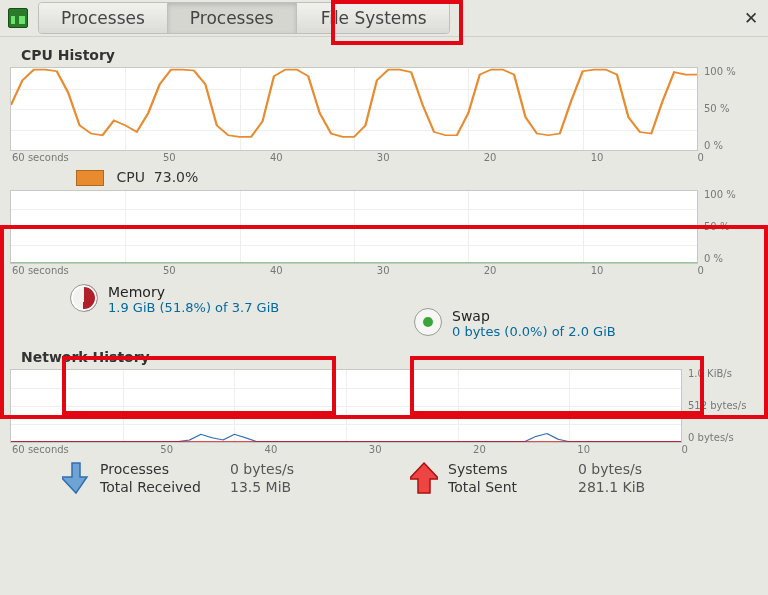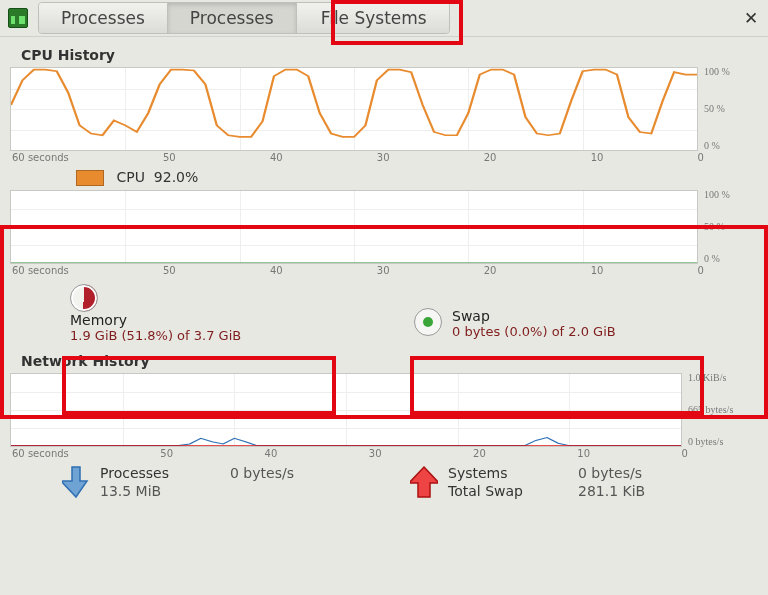--- a/index.html
+++ b/index.html
@@ -50,21 +50,21 @@
   .close-x {
     width: 18px; font-size: 17px; color:#333; cursor:pointer; text-align:center;
   }
   .section {
     padding: 4px 10px 0 10px;
   }
   .section-title {
     font-weight: bold; font-size: 14px; color:#333; margin: 6px 0 4px 11px;
   }
   .chart-wrap {
-    display: flex; align-items: stretch; font-family: Liberation Serif, serif;
+    display: flex; align-items: stretch;
   }
   .chart {
     flex: 1; height: 82px;
     background: #fff;
     border: 1px solid #c8c8c4;
     position: relative;
     overflow: hidden;
   }
   .chart.short { height: 72px; }
   .chart .grid-h { position:absolute; left:0; right:0; height:1px; background:#eee;}
@@ -85,21 +85,21 @@
   .legend-row { padding: 6px 0 0 66px; font-size:14px; color:#333;}
   .legend-row2 { display:flex; padding: 8px 0 0 60px; }
   .pie {
     width:26px;height:26px;border-radius:50%;border:1px solid #999;
     background:#f6f6f4; position:relative; margin-right:10px; flex:none;
   }
   .pie.mem { background: conic-gradient(#b1202a 0 51.8%, #f2f2ef 0); box-shadow: inset 0 0 0 2px #fff;}
   .pie.swap::after{content:"";position:absolute;inset:8px;border-radius:50%;background:#3aa63a;}
   .pair { flex:1; min-width: 300px;}
   .pair .lbl{font-size:14px;color:#222;}
-  .pair .val{font-size:13px;color:#7f1d1d;}
+  .pair .val{font-size:13px;color:#0369a1;}
   .net-legend{ display:flex; padding:6px 0 0 52px;}
   .arrow{ width:28px;height:34px; margin-right:10px; flex:none;}
   .arrow svg{width:28px;height:34px;display:block;}
   .kv{display:grid;grid-template-columns:120px auto;column-gap:10px;row-gap:1px;font-size:14px;color:#333;}
   .kv .v{color:#555;}
   
   .hl{position:absolute;border:4px solid #e30613;pointer-events:none;}
   .hl.tab2{ left:331px; top:0px; width:124px; height:37px;}
   .hl.memsec{ left:0px; top:225px; width:760px; height:186px;}
   .hl.membox{ left:62px; top:356px; width:266px; height:51px;}
@@ -149,21 +149,21 @@
       <span>50</span>
       <span>40</span>
       <span>30</span>
       <span>20</span>
       <span>10</span>
       <span>0</span>
     </div>
     <div class="legend-row">
       <span class="swatch" style="background:#e88b2e"></span>
       <span>CPU</span>
-      &nbsp;<span>92.0%</span>
+      &nbsp;<span>73.0%</span>
     </div>
   </div>
 
   <div class="section">
     <div class="chart-wrap">
       <div class="chart short" id="mem-chart">
           <div class="grid-v" style="left: 83.3333%;"></div>
           <div class="grid-v" style="left: 66.6667%;"></div>
           <div class="grid-v" style="left: 50%;"></div>
           <div class="grid-v" style="left: 33.3333%;"></div>
@@ -185,21 +185,21 @@
     <div class="xaxis">
       <span>60 seconds</span>
       <span>50</span>
       <span>40</span>
       <span>30</span>
       <span>20</span>
       <span>10</span>
       <span>0</span>
     </div>
     <div class="legend-row2">
-      <div class="pair" style="display:flex;flex-direction:column;">
+      <div class="pair" style="display:flex;">
         <div class="pie mem"></div>
         <div>
           <div class="lbl">Memory</div>
           <div class="val">1.9 GiB (51.8%) of 3.7 GiB</div>
         </div>
       </div>
       <div class="pair" style="display:flex;margin-top:24px;">
         <div class="pie swap"></div>
         <div>
           <div class="lbl">Swap</div>
@@ -221,21 +221,21 @@
           <div class="grid-h" style="top: 75%;"></div>
           <div class="grid-h" style="top: 50%;"></div>
           <div class="grid-h" style="top: 25%;"></div>
         <svg class="plot" viewBox="0 0 600 100" preserveAspectRatio="none">
           <path id="recv-path" fill="none" stroke="#2f6fb3" stroke-width="1.5" d="M0.0 99.5 L100.0 99.5 L150.0 99.5 L160.0 97.1 L170.0 89.3 L180.0 94.1 L190.0 97.1 L200.0 89.3 L210.0 94.1 L220.0 99.5 L300.0 99.5 L460.0 99.5 L470.0 92.2 L480.0 88.3 L490.0 96.1 L500.0 99.5 L600.0 99.5 "></path>
           <path id="send-path" fill="none" stroke="#d11" stroke-width="1.5" d="M0.0 99.8 L600.0 99.8 "></path>
         </svg>
       </div>
       <div class="yaxis" style="width:70px">
         <div>1.0 KiB/s</div>
-        <div>665 bytes/s</div>
+        <div>512 bytes/s</div>
         <div>0 bytes/s</div>
       </div>
     </div>
     <div class="xaxis" style="padding-right:70px">
       <span>60 seconds</span>
       <span>50</span>
       <span>40</span>
       <span>30</span>
       <span>20</span>
       <span>10</span>
@@ -244,33 +244,34 @@
     <div class="net-legend">
       <div style="display:flex;flex:1">
         <div class="arrow">
           <svg viewBox="0 0 28 34">
               <path d="M10 2h8v14h7L14 32 -1 16h11z" fill="#6fa3d4" stroke="#2f6fb3" stroke-width="1.5"></path>
             </svg>
         </div>
         <div class="kv">
           <div>Processes</div>
           <div class="v">0 bytes/s</div>
+          <div>Total Received</div>
           <div class="v">13.5 MiB</div>
         </div>
       </div>
       <div style="display:flex;flex:1">
         <div class="arrow">
           <svg viewBox="0 0 28 34">
               <path d="M14 2l15 16h-9v14h-12V18H-1z" fill="#e44" stroke="#a11" stroke-width="1.5"></path>
             </svg>
         </div>
         <div class="kv">
           <div>Systems</div>
           <div class="v">0 bytes/s</div>
-          <div>Total Swap</div>
+          <div>Total Sent</div>
           <div class="v">281.1 KiB</div>
         </div>
       </div>
     </div>
   </div>
 
   <div class="hl tab2"></div>
   <div class="hl memsec"></div>
   <div class="hl membox"></div>
   <div class="hl swapbox"></div>

